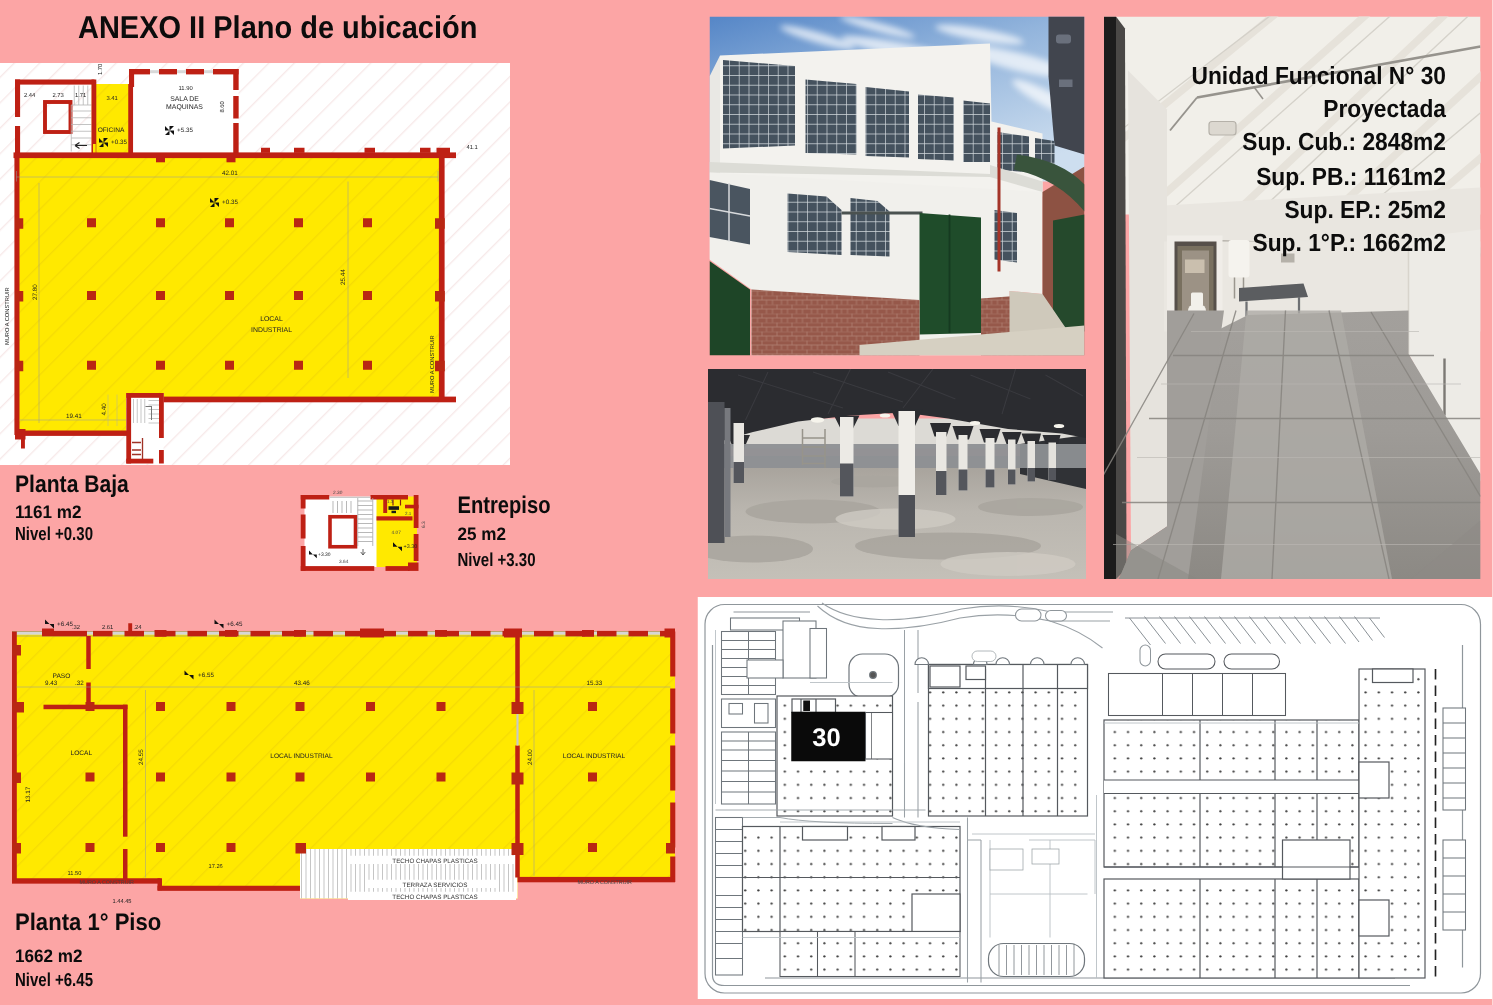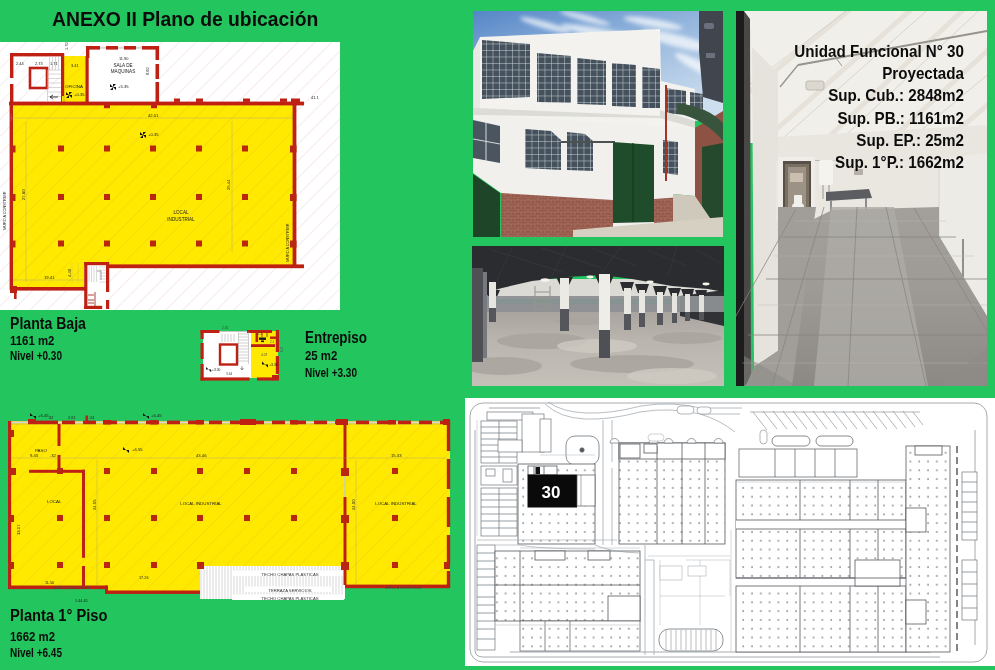--- a/index.html
+++ b/index.html
@@ -1,16 +1,16 @@
 <!DOCTYPE html>
 <html><head>
 <meta charset="utf-8">
 <style>
   html,body{margin:0;padding:0;background:#fff;}
-  #page{position:relative;width:995px;height:670px;overflow:hidden;background:#22c55e;
+  #page{position:relative;width:995px;height:670px;overflow:hidden;background:#fca5a5;
         font-family:"Liberation Sans",sans-serif;}
   .abs{position:absolute;}
   .lbl{color:#0c0c0c;font-weight:bold;line-height:1;white-space:nowrap;
        transform:scaleX(0.8);transform-origin:left top;}
 </style>
 </head>
 <body>
 <div id="page">
 
 <div class="abs lbl" style="left:52px;top:8px;font-size:21px;transform:scaleX(0.92);">ANEXO II Plano de ubicación</div>

